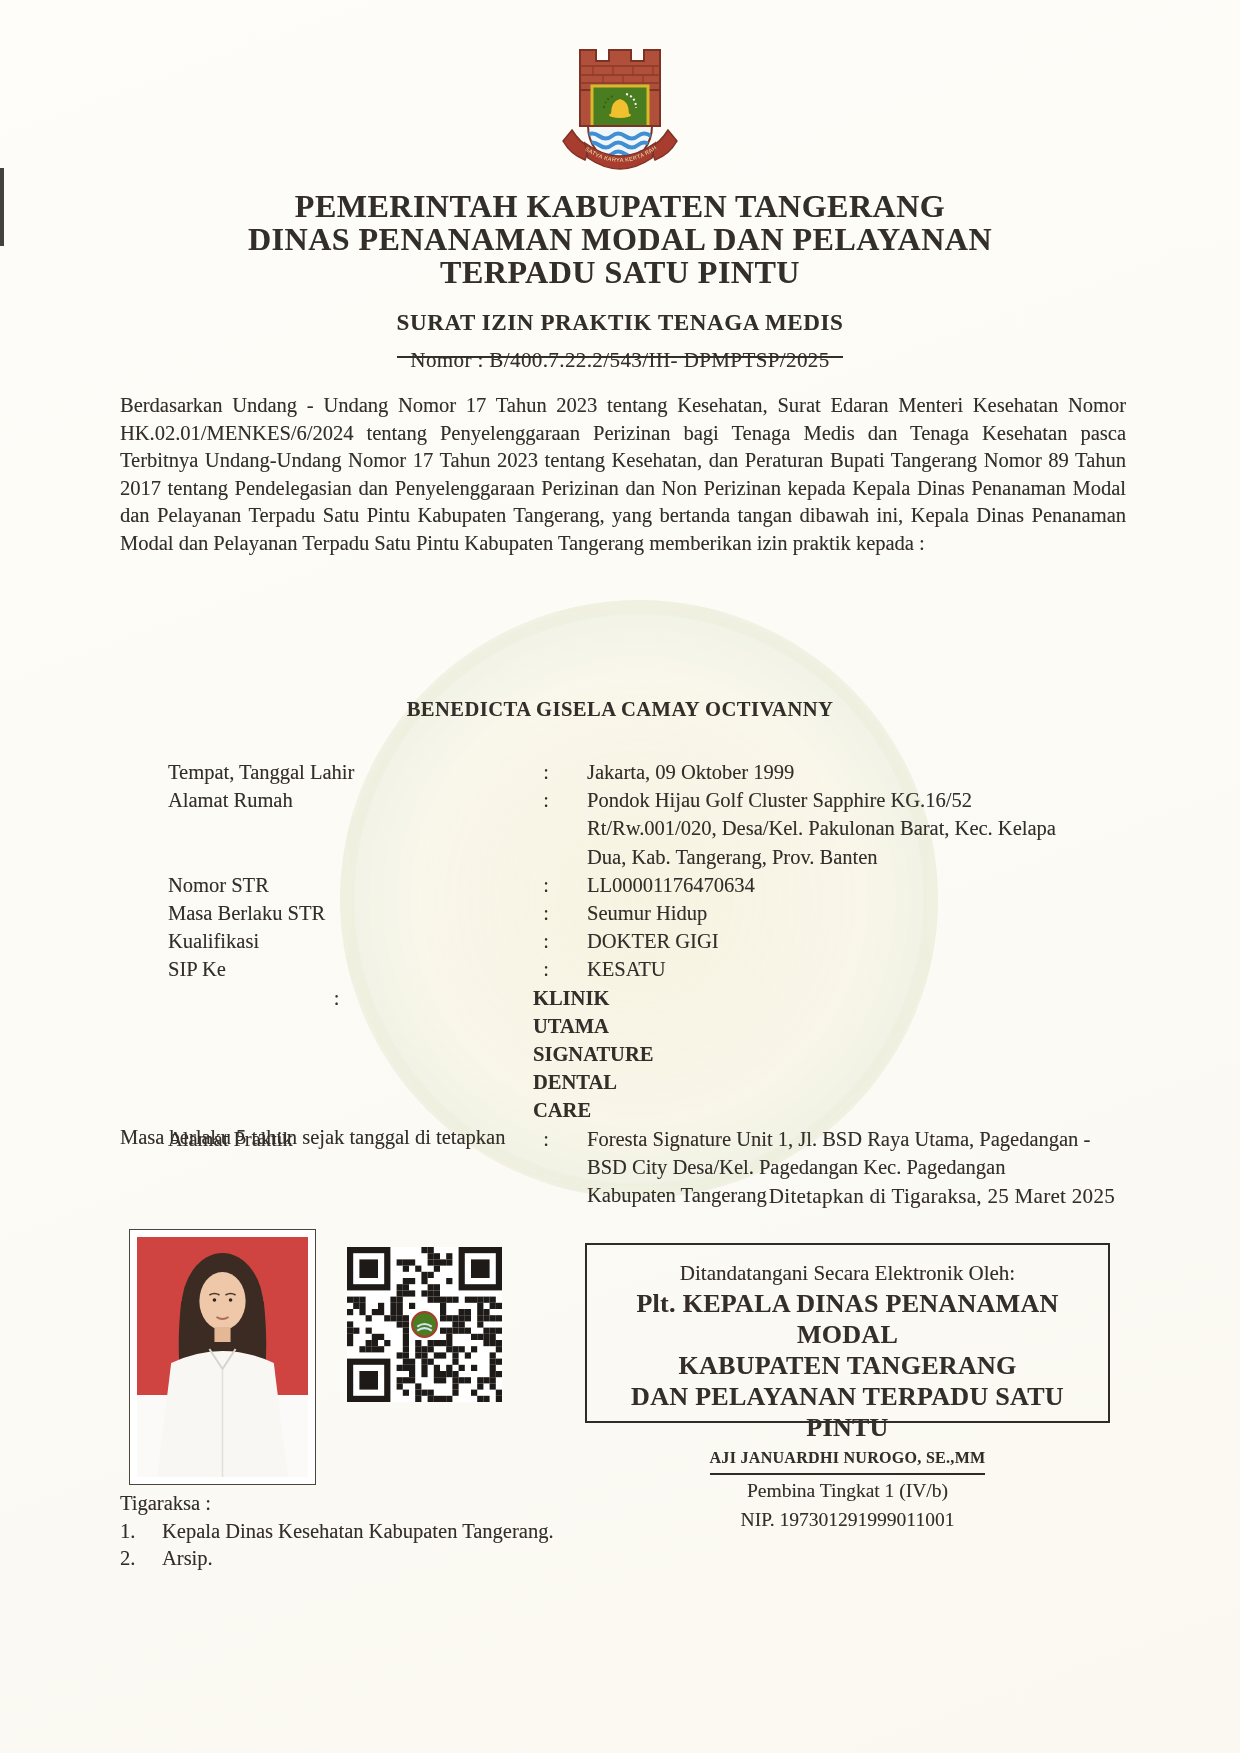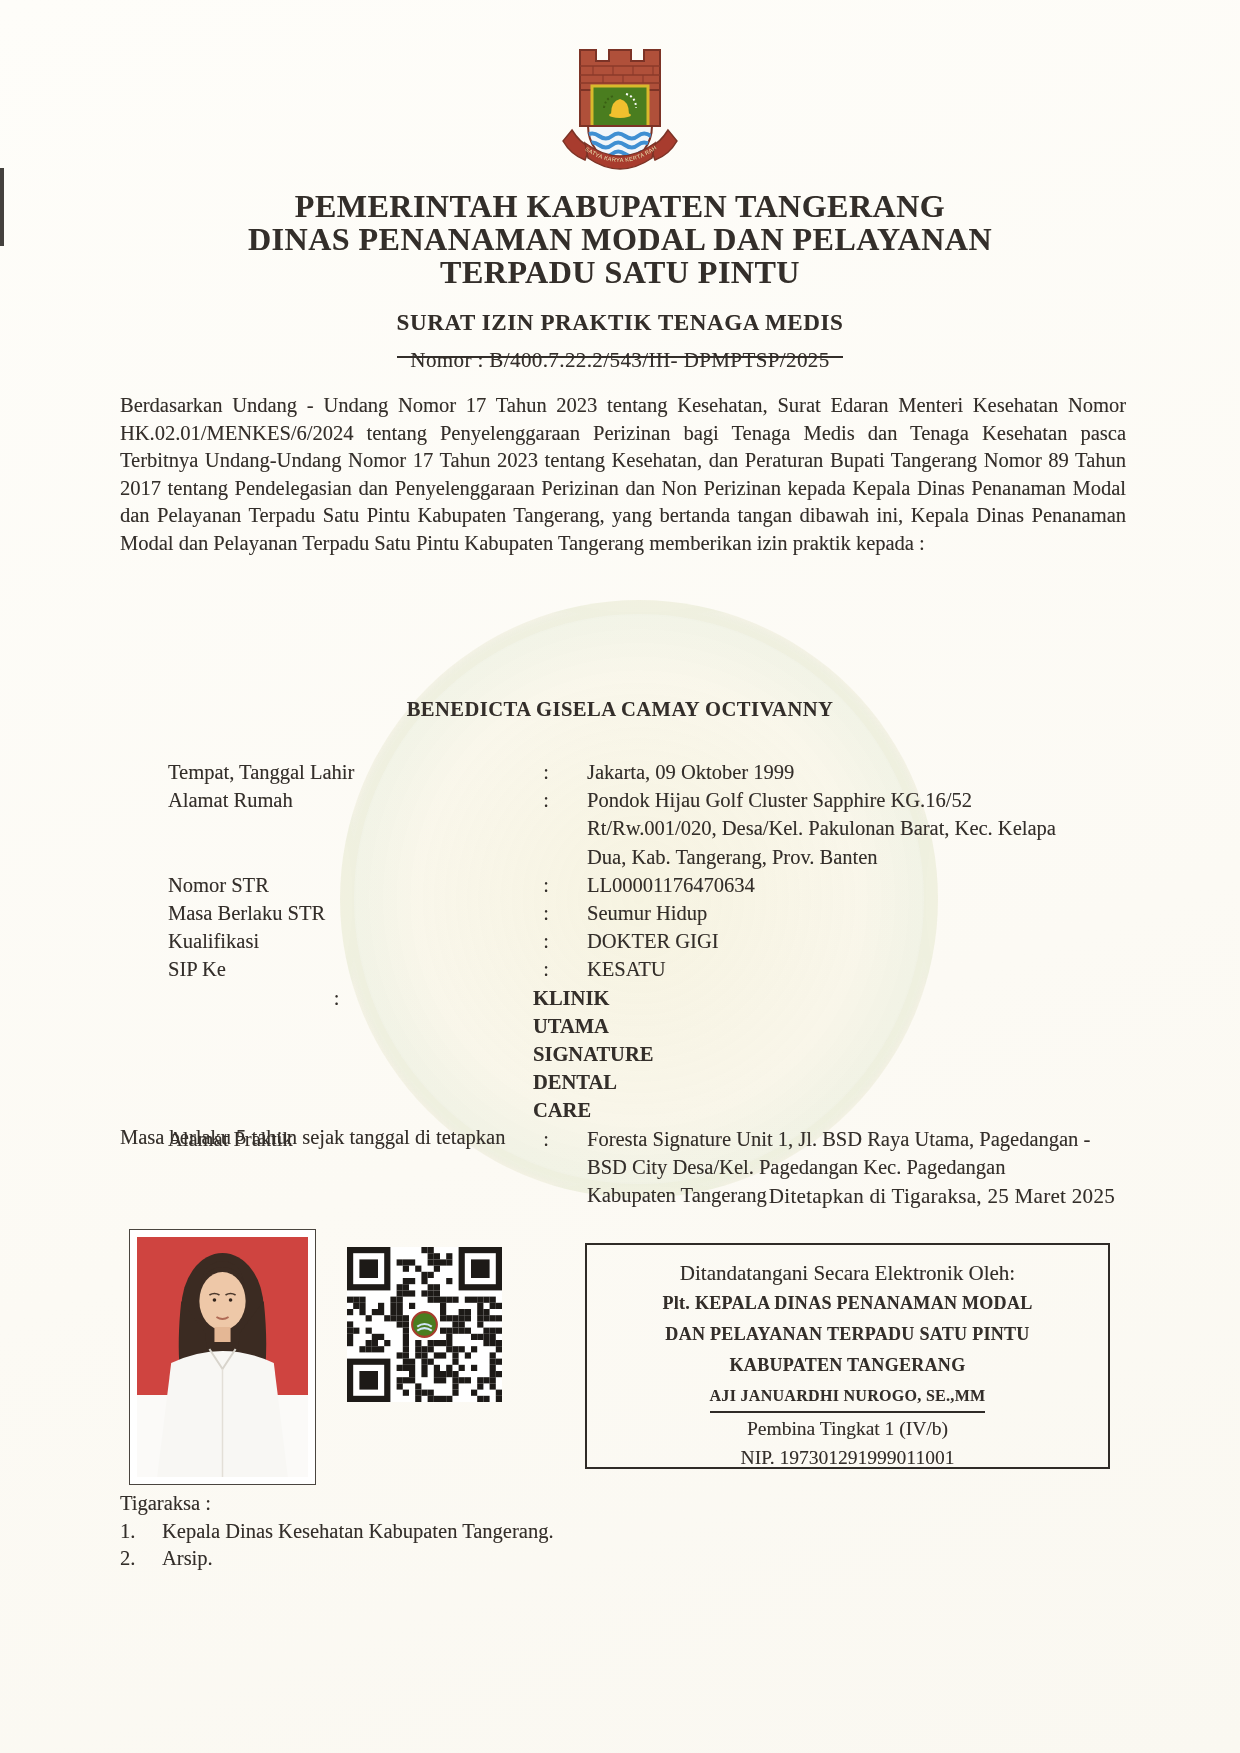--- a/index.html
+++ b/index.html
@@ -30,23 +30,23 @@
   .field-row{display:grid;grid-template-columns:337px 26px 511px;gap:28px;}
   .f-label{white-space:nowrap;}
   .f-colon{text-align:center;}
   .v-bold{font-weight:bold;}
   .validity{position:absolute;top:1126px;left:120px;font-size:20.5px;}
   .issued{position:absolute;top:1184px;right:125px;font-size:21px;letter-spacing:.3px;}
   .photo-box{position:absolute;left:129px;top:1229px;width:187px;height:256px;border:1.5px solid #4a453f;background:#fff;padding:7px;box-sizing:border-box;}
   .photo-box svg{width:100%;height:100%;display:block;}
   .qr{position:absolute;left:347px;top:1247px;width:155px;height:155px;background:#fff;}
   .qr svg{width:100%;height:100%;display:block;}
-  .sign-box{position:absolute;left:585px;top:1243px;width:525px;height:226px;border:2.5px solid #2f2b27;box-sizing:border-box;text-align:center;padding-top:13px;}
+  .sign-box{position:absolute;left:585px;top:1243px;width:525px;height:180px;border:2.5px solid #2f2b27;box-sizing:border-box;text-align:center;padding-top:13px;}
   .sign-box .s1{font-size:21px;line-height:30px;}
-  .sign-box .sb{font-weight:bold;font-size:18px;line-height:31px;letter-spacing:.3px;}
+  .sign-box .sb{font-weight:bold;font-size:26px;line-height:31px;letter-spacing:.3px;}
   .sign-box .sname{display:inline-block;font-weight:bold;font-size:16px;line-height:30px;border-bottom:2.5px solid #2f2b27;letter-spacing:.3px;}
   .sign-box .s2{font-size:19.5px;line-height:27px;margin-top:2px;}
   .tembusan{position:absolute;left:120px;top:1490px;font-size:20.5px;line-height:27.5px;}
   .tem-item{display:flex;}
   .tem-num{width:42px;}
 </style>
 </head>
 <body>
 
 <div class="page">
@@ -385,22 +385,22 @@
         <rect x="12" y="120" width="18" height="18" fill="#1d1a17"></rect>
         <circle cx="75" cy="75" r="15" fill="#ffffff"></circle>
         <circle cx="75" cy="75" r="12" fill="#4a7d1f" stroke="#a83c2e" stroke-width="2"></circle>
         <path d="M 68 77 q 7 -5 14 0 M 68 81 q 7 -5 14 0" stroke="#cfe4f5" stroke-width="2" fill="none"></path>
       </svg>
   </div>
 
   <div class="sign-box">
     <div class="s1">Ditandatangani Secara Elektronik Oleh:</div>
     <div class="sb">Plt. KEPALA DINAS PENANAMAN MODAL</div>
+    <div class="sb">KABUPATEN TANGERANG</div>
     <div class="sb">DAN PELAYANAN TERPADU SATU PINTU</div>
-    <div class="sb">KABUPATEN TANGERANG</div>
     <div><span class="sname">AJI JANUARDHI NUROGO, SE.,MM</span></div>
     <div class="s2">Pembina Tingkat 1 (IV/b)</div>
     <div class="s2">NIP. 197301291999011001</div>
   </div>
 
   <div class="tembusan">
     <div>Tigaraksa :</div>
     <div class="tem-item">
       <div class="tem-num">1.</div>
       <div>Kepala Dinas Kesehatan Kabupaten Tangerang.</div>

